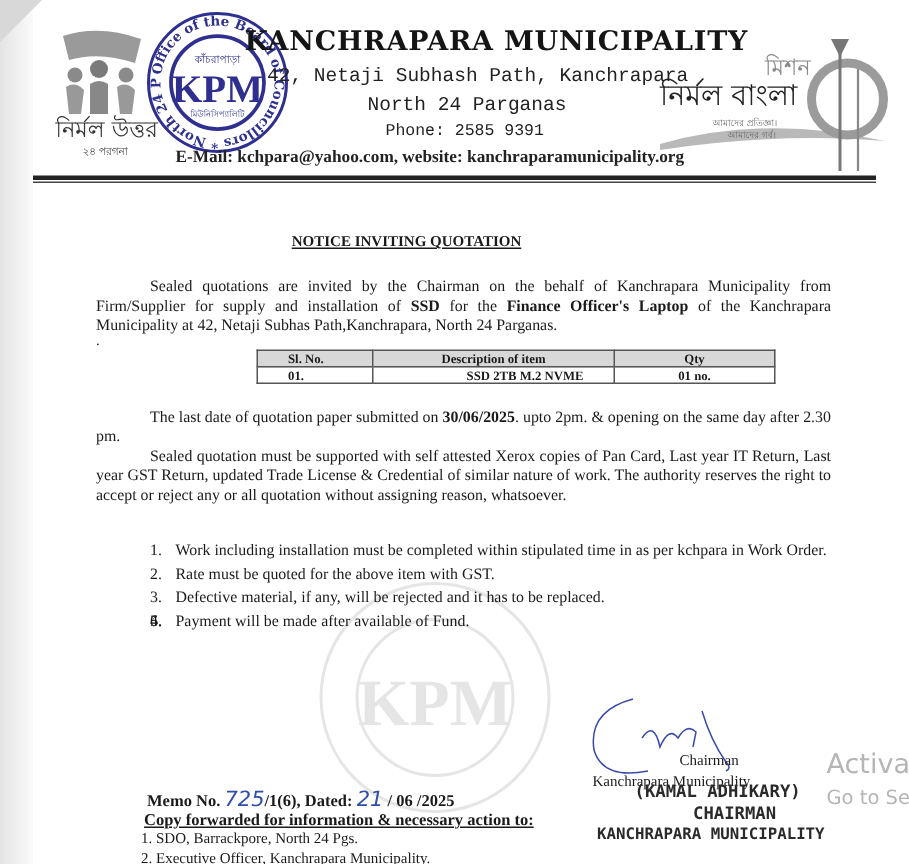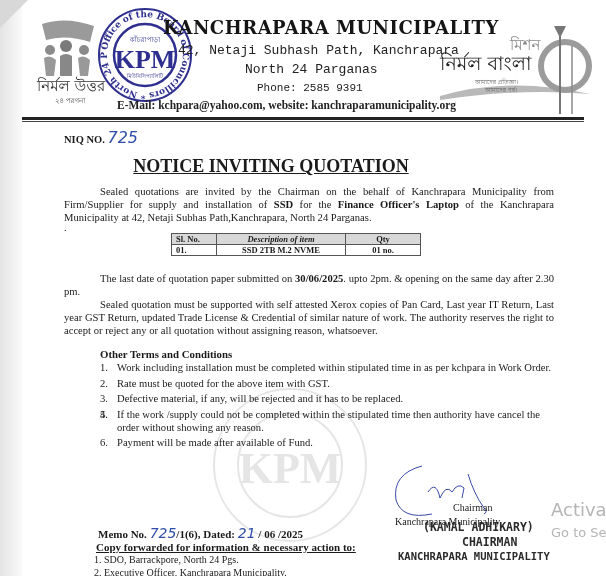--- a/index.html
+++ b/index.html
@@ -28,35 +28,35 @@
   .addr3 { left:257px; top:82px; font-size:11px; }
   .email { position:absolute; left:117px; top:99px; font-size:11.5px; font-weight:bold; color:#222; white-space:nowrap; font-family:"Liberation Serif",serif; }
   .right-logo { position:absolute; left:430px; top:26px; width:170px; height:90px; }
   .rule1 { position:absolute; left:22px; top:117px; width:562px; height:3px; background:#222; }
   .rule2 { position:absolute; left:22px; top:121px; width:562px; height:1px; background:#444; }
 
   .body-text { font-family:"Liberation Serif","DejaVu Serif",serif; }
   .niq { position:absolute; left:64px; top:128px; font-size:10.5px; font-weight:bold; }
   .hand { font-family:"DejaVu Sans",sans-serif; color:#2f4ea8; font-weight:normal; font-size:16px; font-style:italic; }
   .dated { position:absolute; left:440px; top:128px; font-size:10.5px; font-weight:bold; }
-  .notice-title { position:absolute; left:0; width:542px; top:156px; text-align:center; font-size:18px; font-weight:bold; text-decoration:underline; }
+  .notice-title { position:absolute; left:0; width:542px; top:156px; text-align:center; font-size:10px; font-weight:bold; text-decoration:underline; }
 
   .para { position:absolute; left:64px; width:490px; font-size:10.6px; line-height:13px; text-align:justify; }
   .p1 { top:185px; }
   .indent { display:inline-block; width:36px; }
   .dot { position:absolute; left:64px; top:222px; font-size:10px; }
 
   table.items { position:absolute; left:171px; top:233px; border-collapse:collapse; font-size:8.5px; font-weight:bold; }
-  table.items td, table.items th { border:1px solid #555; padding:0 4px; height:10px; }
+  table.items td, table.items th { border:1px solid #555; padding:0 20px; height:10px; }
   table.items th { background:#d8d8d8; }
   .c1 { width:36px; text-align:left; }
   .c2 { width:120px; }
   .c3 { width:66px; text-align:center; }
-  th.c2 { text-align:center;font-style:italic; }
-  td.c2 { text-align:center; }
+  th.c2 { text-align:center; }
+  td.c2 { text-align:right; }
 
   .p2 { top:272px; }
   .p3 { top:298px; }
 
   .terms-h { position:absolute; left:100px; top:348px; font-size:10.8px; font-weight:bold; }
   .terms { position:absolute; left:100px; top:361px; width:454px; margin:0; padding:0; list-style:none; font-size:10.6px; line-height:13px; }
   .terms li { position:relative; padding-left:17px; margin-bottom:2.5px; }
   .terms .n { position:absolute; left:0; top:0; }
 
   .sig-svg { position:absolute; left:392px; top:464px; width:110px; height:60px; }
@@ -133,24 +133,20 @@
 
   <div class="rule1"></div>
   <div class="rule2"></div>
 
   <svg class="wm" viewBox="0 0 160 160">
     <circle cx="80" cy="80" r="76" fill="none" stroke="#333" stroke-width="2"></circle>
     <circle cx="80" cy="80" r="52" fill="none" stroke="#333" stroke-width="2"></circle>
     <text x="80" y="98" text-anchor="middle" font-size="44" font-weight="bold" fill="#333" font-family="Liberation Serif, serif">KPM</text>
   </svg>
 
-  <div class="niq body-text">
-    <span>NIQ NO.</span>
-    <span class="hand">725</span>
-  </div>
 
   <div class="notice-title body-text">NOTICE INVITING QUOTATION</div>
 
   <div class="para p1 body-text">
     <span class="indent"></span><span>Sealed quotations are invited by the Chairman on the behalf of Kanchrapara Municipality from Firm/Supplier for supply and installation of </span><b>SSD</b><span> for the </span><b>Finance Officer's Laptop</b><span> of the Kanchrapara Municipality at 42, Netaji Subhas Path,Kanchrapara, North 24 Parganas.</span>
   </div>
   <div class="dot body-text">.</div>
 
   <table class="items body-text">
     <tbody>
@@ -167,27 +163,26 @@
   </tbody>
     </table>
 
   <div class="para p2 body-text">
     <span class="indent"></span><span>The last date of quotation paper submitted on </span><b>30/06/2025</b><span>. upto 2pm. &amp; opening on the same day after 2.30 pm.</span>
   </div>
   <div class="para p3 body-text">
     <span class="indent"></span><span>Sealed quotation must be supported with self attested Xerox copies of Pan Card, Last year  IT Return, Last year GST Return, updated Trade License &amp; Credential of similar nature of work. The authority reserves the right to accept or reject any or all quotation without assigning reason, whatsoever.</span>
   </div>
 
-  <div class="terms-h body-text">Other Terms and Conditions</div>
   <ul class="terms body-text">
     <li><span class="n">1.</span><span>Work including installation must be completed within stipulated time in as per kchpara in Work Order.</span></li>
     <li><span class="n">2.</span><span>Rate must be quoted for the above item with GST.</span></li>
     <li><span class="n">3.</span><span>Defective material, if any, will be rejected and it has to be replaced.</span></li>
     <li><span class="n">4.</span></li>
-    <li><span class="n">5.</span><span>If the work /supply could not be completed within the stipulated time then authority have cancel the order without showing any reason.</span></li>
+    <li><span class="n">5.</span></li>
     <li><span class="n">6.</span><span>Payment will be made after available of Fund.</span></li>
   </ul>
 
   <svg class="sig-svg" viewBox="0 0 110 60">
     <path d="M30 2 Q0 10 4 36 Q10 56 40 50" fill="none" stroke="#3a4aa8" stroke-width="1"></path>
     <path d="M36 28 Q44 16 48 34 Q54 20 60 28 Q66 18 72 24 L70 34" fill="none" stroke="#3a4aa8" stroke-width="1"></path>
     <path d="M76 10 Q82 30 92 44 Q96 48 92 50" fill="none" stroke="#3a4aa8" stroke-width="1"></path>
   </svg>
   <div class="sig1 body-text">Chairman</div>
   <div class="sig2 body-text">Kanchrapara Municipality</div>

